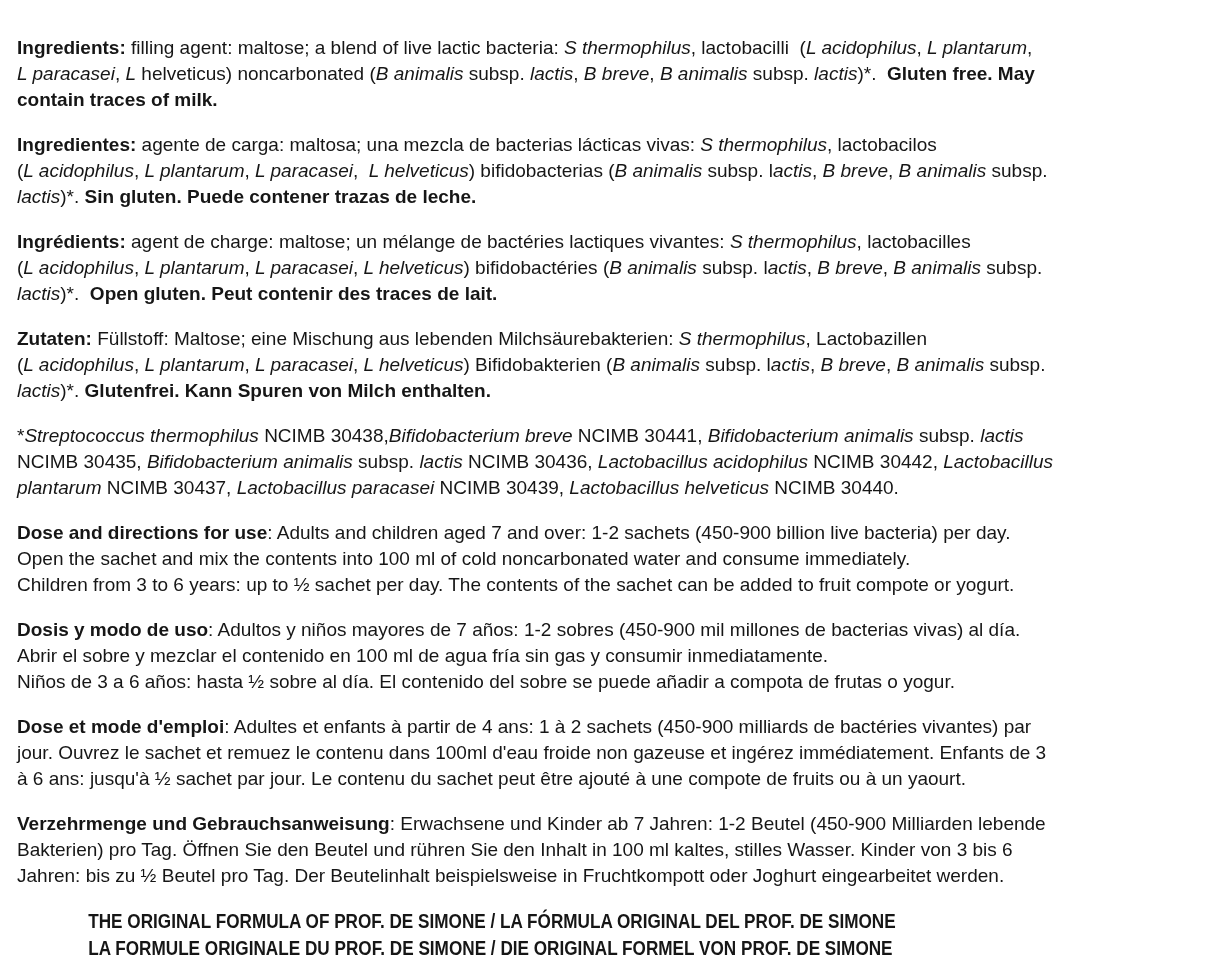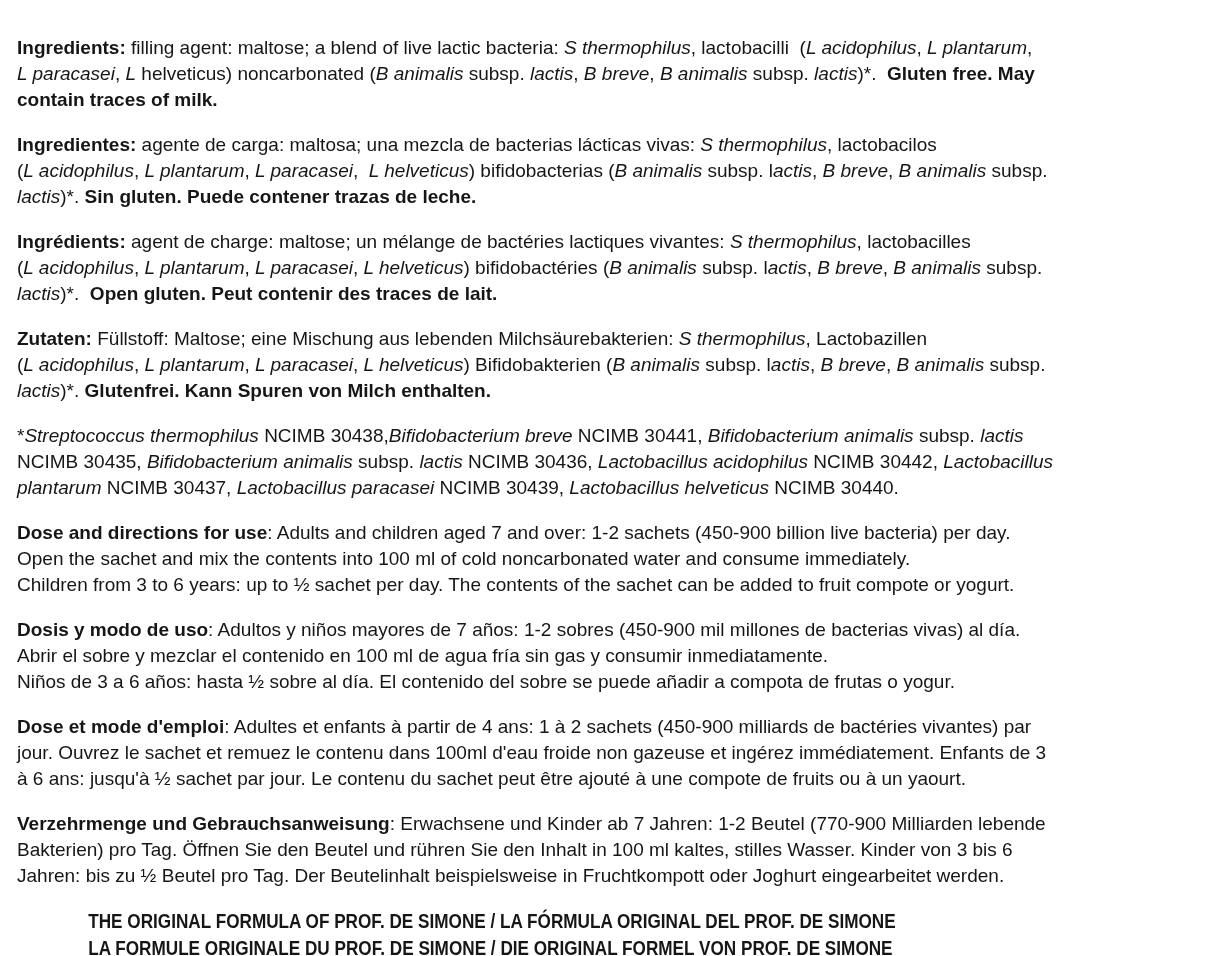--- a/index.html
+++ b/index.html
@@ -63,21 +63,21 @@
 plantarum</span><span> NCIMB 30437, </span><span class="i">Lactobacillus paracasei</span><span> NCIMB 30439, </span><span class="i">Lactobacillus helveticus</span><span> NCIMB 30440.</span></p>
   <p class="para"><span class="b">Dose and directions for use</span><span>: </span><span class="u">Adults and children aged 7 and over</span><span>: 1-2 sachets (450-900 billion live bacteria) per day.
 Open the sachet and mix the contents into 100 ml of cold noncarbonated water and consume immediately.
 </span><span class="u">Children from 3 to 6 years</span><span>: up to ½ sachet per day. The contents of the sachet can be added to fruit compote or yogurt.</span></p>
   <p class="para"><span class="b">Dosis y modo de uso</span><span>: </span><span class="u">Adultos y niños mayores de 7 años</span><span>: 1-2 sobres (450-900 mil millones de bacterias vivas) al día.
 Abrir el sobre y mezclar el contenido en 100 ml de agua fría sin gas y consumir inmediatamente.
 </span><span class="u">Niños de 3 a 6 años</span><span>: hasta ½ sobre al día. El contenido del sobre se puede añadir a compota de frutas o yogur.</span></p>
   <p class="para"><span class="b">Dose et mode d'emploi</span><span>: </span><span class="u">Adultes et enfants à partir de 4 ans</span><span>: 1 à 2 sachets (450-900 milliards de bactéries vivantes) par
 jour. Ouvrez le sachet et remuez le contenu dans 100ml d'eau froide non gazeuse et ingérez immédiatement. </span><span class="u">Enfants de 3</span><span>
 </span><span class="u">à 6 ans</span><span>: jusqu'à ½ sachet par jour. Le contenu du sachet peut être ajouté à une compote de fruits ou à un yaourt.</span></p>
-  <p class="para"><span class="b">Verzehrmenge und Gebrauchsanweisung</span><span>: </span><span class="u">Erwachsene und Kinder ab 7 Jahren</span><span>: 1-2 Beutel (770-900 Milliarden lebende
+  <p class="para"><span class="b">Verzehrmenge und Gebrauchsanweisung</span><span>: </span><span class="u">Erwachsene und Kinder ab 7 Jahren</span><span>: 1-2 Beutel (450-900 Milliarden lebende
 Bakterien) pro Tag. Öffnen Sie den Beutel und rühren Sie den Inhalt in 100 ml kaltes, stilles Wasser. </span><span class="u">Kinder von 3 bis 6</span><span>
 </span><span class="u">Jahren</span><span>: bis zu ½ Beutel pro Tag. Der Beutelinhalt beispielsweise in Fruchtkompott oder Joghurt eingearbeitet werden.</span></p>
 
   <div class="footer">
     <span class="footer-line">THE ORIGINAL FORMULA OF PROF. DE SIMONE / LA FÓRMULA ORIGINAL DEL PROF. DE SIMONE</span>
     <span class="footer-line">LA FORMULE ORIGINALE DU PROF. DE SIMONE / DIE ORIGINAL FORMEL VON PROF. DE SIMONE</span>
   </div>
 </main>
 
 </body></html>

